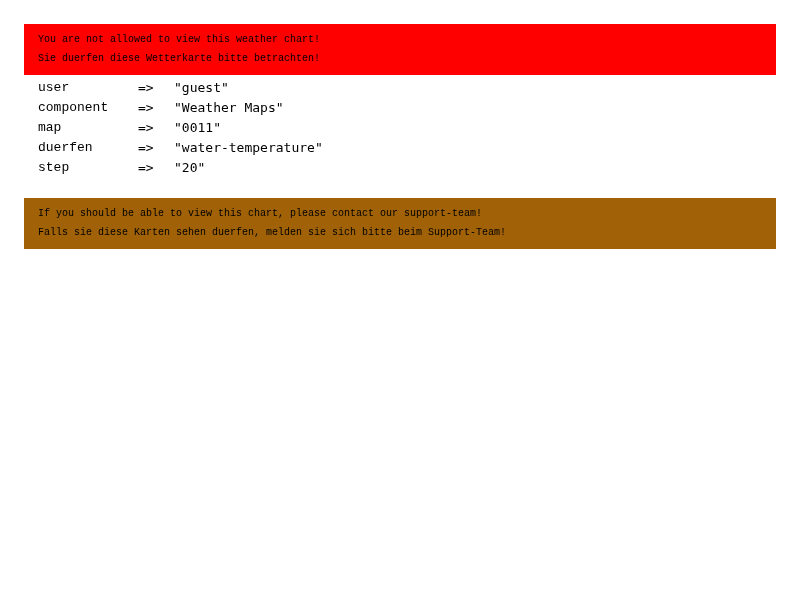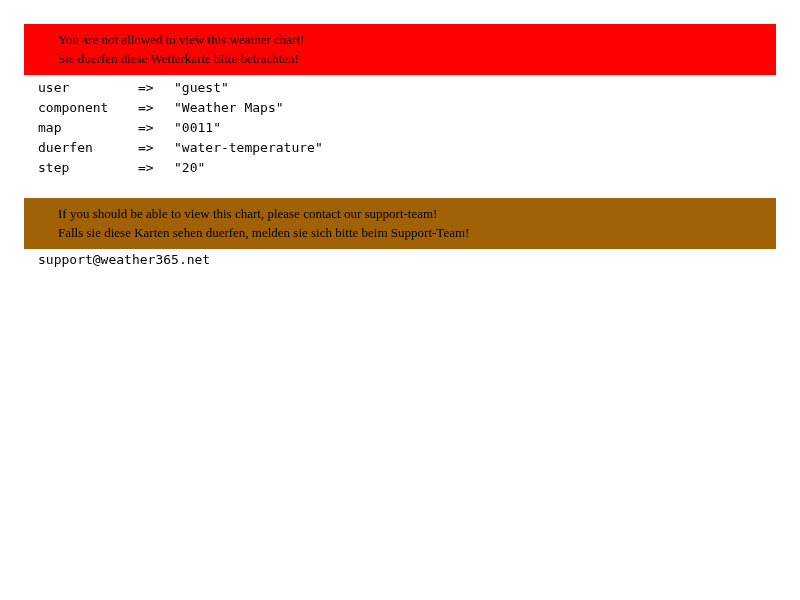--- a/index.html
+++ b/index.html
@@ -29,43 +29,43 @@
   }
   .banner-error {
     top: 24px;
     background: #ff0000;
   }
   .banner-info {
     top: 198px;
     background: #a16207;
   }
   .banner-line {
-    font-family: Liberation Serif, serif;
-    font-size: 13px;
+    font-family: Liberation Mono, monospace;
+    font-size: 10px;
     line-height: 19px;
     white-space: pre;
     color: #000000;
-    margin-left: 20px;
   }
   .params {
     position: absolute;
     left: 38px;
     top: 78px;
     border-collapse: collapse;
   }
   .params td {
     font-family: "DejaVu Sans Mono", "Liberation Mono", monospace;
     font-size: 13px;
     line-height: 20px;
     padding: 0;
     white-space: pre;
     vertical-align: top;
   }
   .params td.key {
     width: 100px;
+    font-family: Liberation Mono, monospace;
   }
   .params td.arrow {
     width: 36px;
   }
   .footer {
     position: absolute;
     left: 38px;
     top: 250px;
     width: 738px;
     display: flex;
@@ -118,16 +118,15 @@
       </tr>
     </tbody>
   </table>
 
   <div class="banner banner-info">
     <div class="banner-line">If you should be able to view this chart, please contact our support-team!</div>
     <div class="banner-line">Falls sie diese Karten sehen duerfen, melden sie sich bitte beim Support-Team!</div>
   </div>
 
   <div class="footer">
-    <span>support@weather365.net</span>
   </div>
 
 </div>
 
 </body></html>

